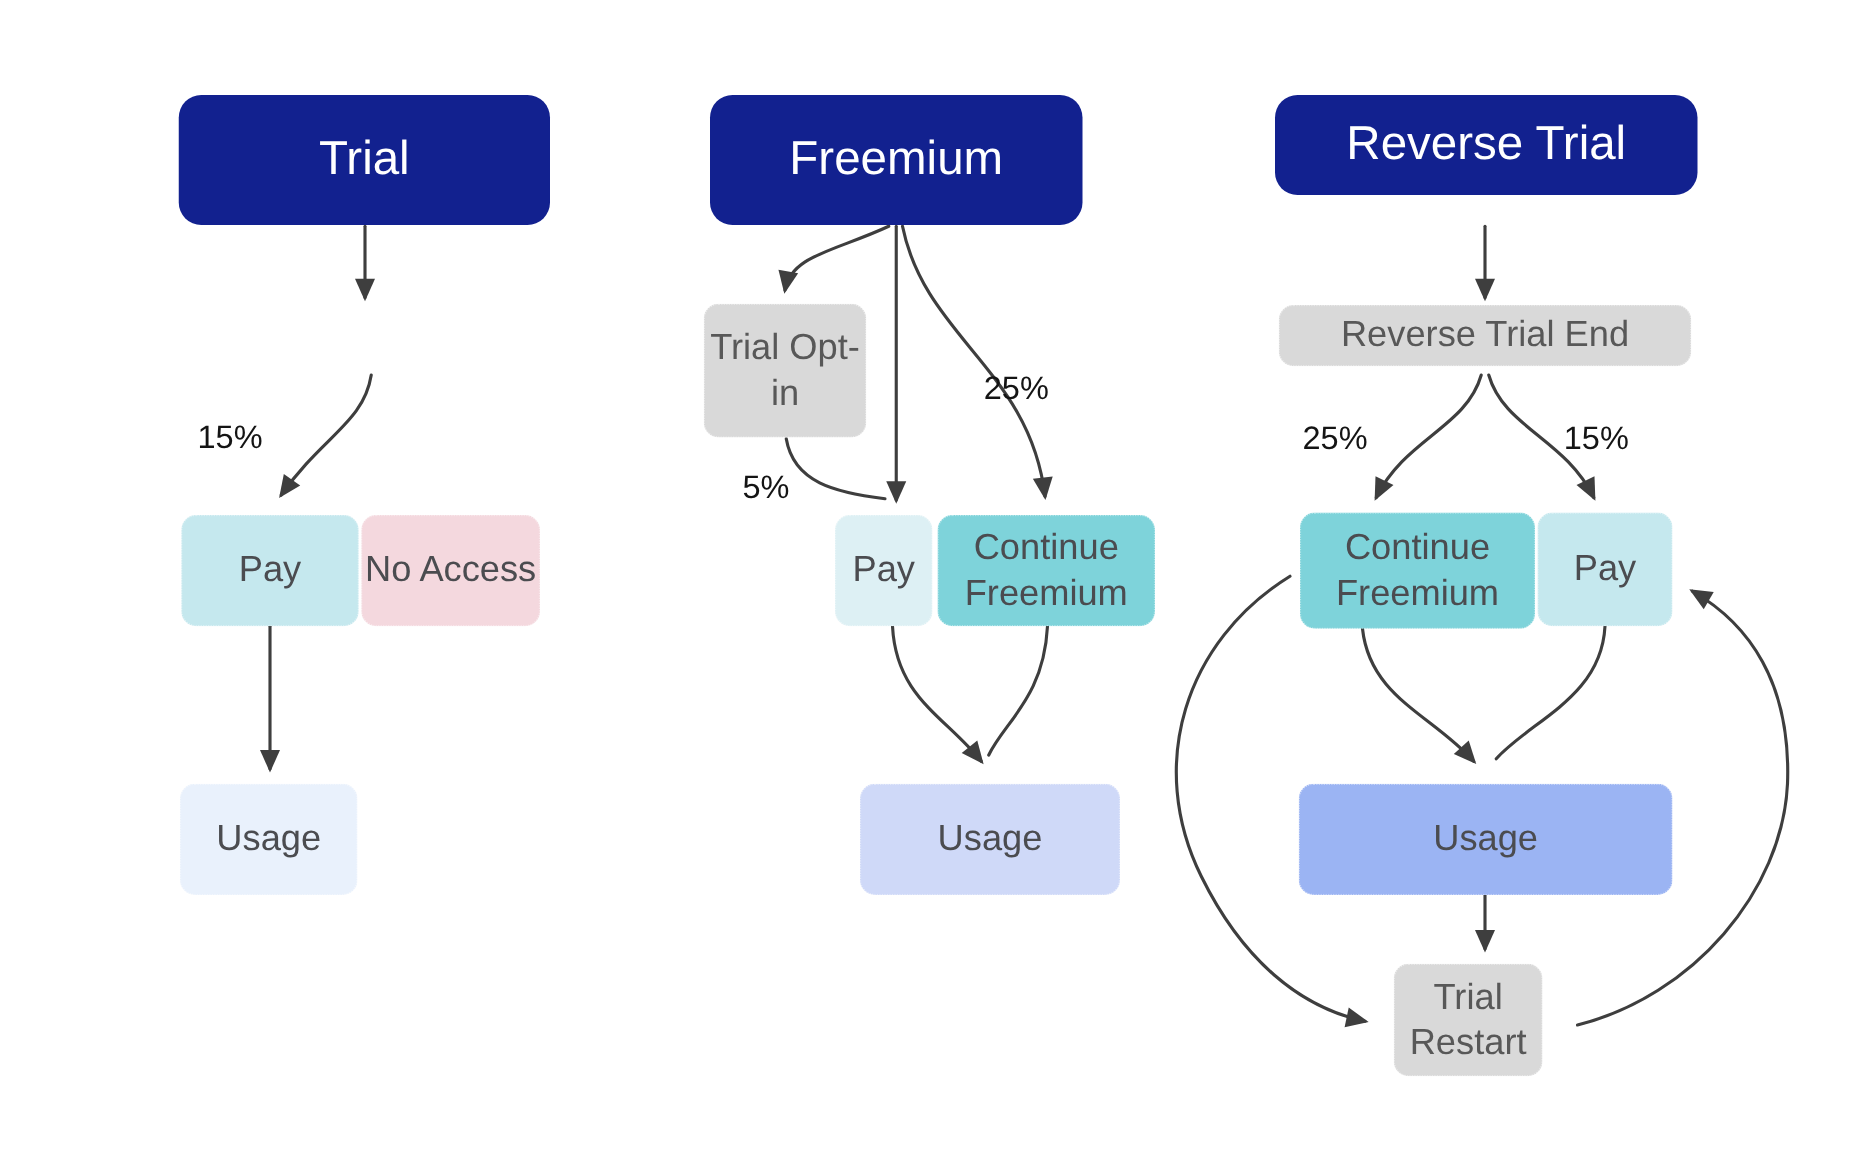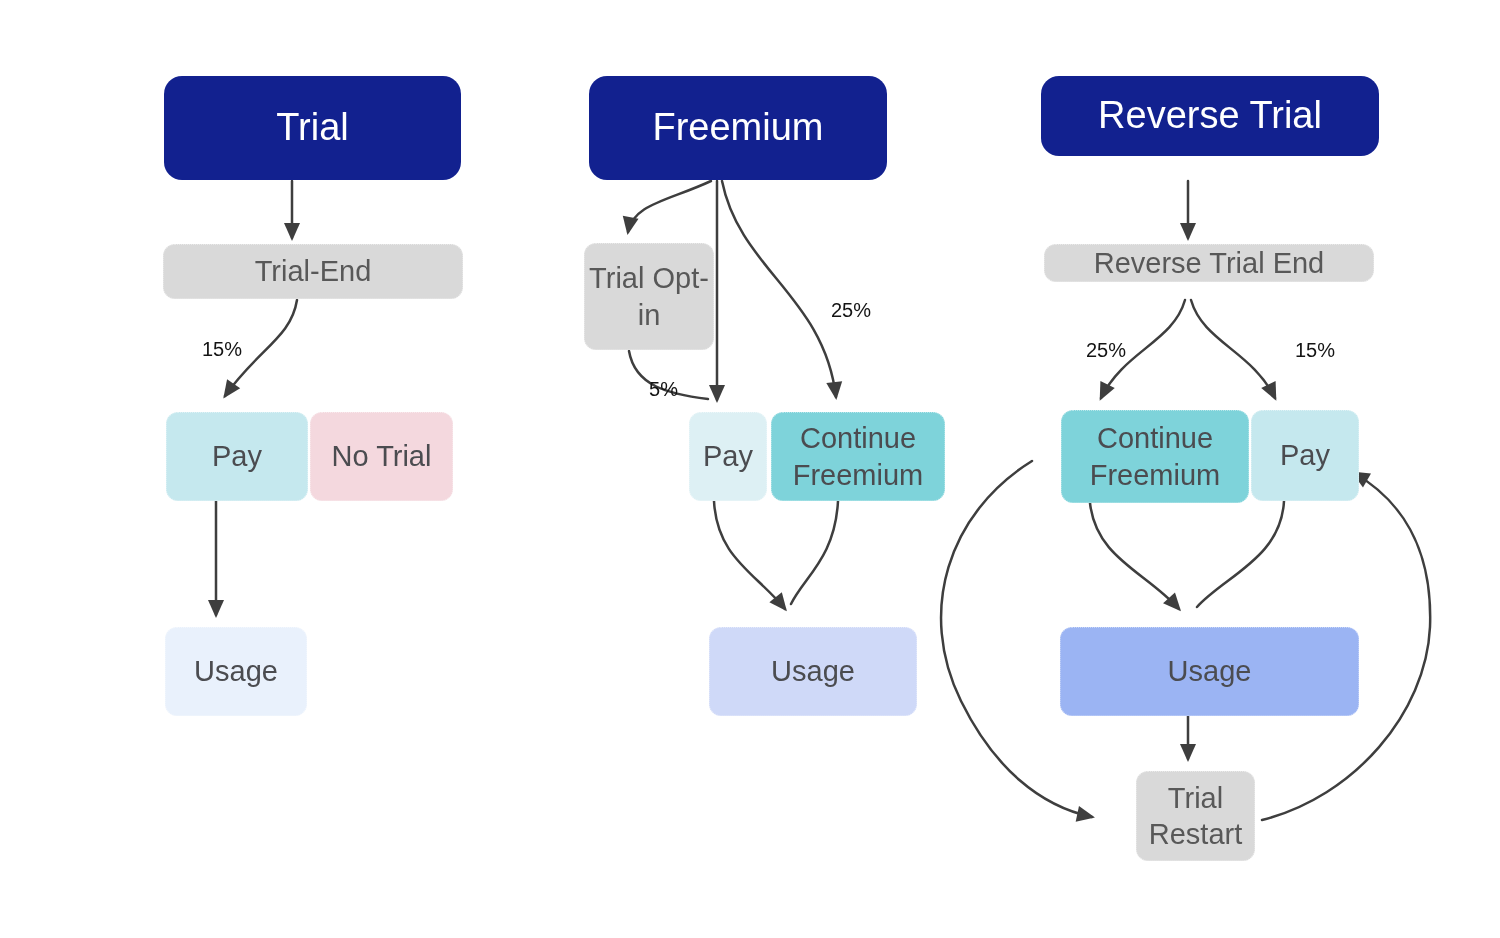--- a/index.html
+++ b/index.html
@@ -29,21 +29,20 @@
     display: flex;
     align-items: center;
     justify-content: center;
     text-align: center;
     border-radius: 12px;
     font-size: 29px;
     line-height: 1.25;
     color: var(--node_text, #4b4c50);
     border: 1.5px dotted rgba(255,255,255,0.45);
     box-sizing: border-box;
-    margin-left: 21px;
   }
   .header {
     border-radius: 18px;
     font-size: 38px;
     color: var(--header_text, #ffffff);
     background: var(--header_bg, #12218f);
     border: none;
   }
   .bg-gray   { background: var(--gray_bg, #d9d9d9); color: var(--gray_text, #585858); }
   .bg-cyan   { background: var(--pay_cyan_bg, #c5e8ee); }
@@ -51,22 +50,22 @@
   .bg-teal   { background: var(--continue_teal_bg, #7ed3da); }
   .bg-pink   { background: var(--no_access_pink_bg, #f4d8de); }
   .bg-usage1 { background: var(--usage_trial_bg, #e9f1fc); }
   .bg-usage2 { background: var(--usage_freemium_bg, #cfd9f8); }
   .bg-usage3 { background: var(--usage_reverse_bg, #9bb4f3); }
   .pct {
     position: absolute;
     width: 84px;
     height: 36px;
     line-height: 36px;
-    font-size: 20px;
-    text-align: right;
+    font-size: 26px;
+    text-align: left;
     color: var(--label_text, #141414);
   }
 </style>
 </head>
 <body>
 
 <div class="canvas">
 
   <svg class="connectors" viewBox="0 0 1500 938">
     <defs>
@@ -90,36 +89,35 @@
     <path class="edge" d="M 1185 300 C 1173 342, 1124 351, 1101 398" marker-end="url(#ah)"></path>
     <path class="edge" d="M 1191 300 C 1203 342, 1252 351, 1275 398" marker-end="url(#ah)"></path>
     <path class="edge" d="M 1090 503 C 1096 558, 1146 572, 1179 609" marker-end="url(#ah)"></path>
     <path class="edge" d="M 1284 501 C 1281 558, 1225 576, 1197 607"></path>
     <path class="edge" d="M 1188 716 L 1188 759" marker-end="url(#ah)"></path>
     <path class="edge" d="M 1032 461 C 948 513, 917 612, 961 701 C 994 768, 1040 806, 1092 817" marker-end="url(#ah)"></path>
     <path class="edge" d="M 1262 820 C 1354 797, 1426 713, 1430 627 C 1433 546, 1399 499, 1354 473" marker-end="url(#ah)"></path>
   </svg>
 
   <div class="node header" style="left:143px; top:76px; width:297px; height:104px">Trial</div>
-  <div class="node bg-gray" style="left:142px; top:244px; width:300px; height:55px">Trial-End</div>
   <div class="pct" style="left:158px; top:331px">15%</div>
   <div class="node bg-cyan" style="left:145px; top:412px; width:142px; height:89px">Pay</div>
-  <div class="node bg-pink" style="left:289px; top:412px; width:143px; height:89px">No Trial</div>
+  <div class="node bg-pink" style="left:289px; top:412px; width:143px; height:89px">No Access</div>
   <div class="node bg-usage1" style="left:144px; top:627px; width:142px; height:89px">Usage</div>
 
   <div class="node bg-gray" style="left:563px; top:243px; width:130px; height:107px">Trial Opt-in</div>
   <div class="node header" style="left:568px; top:76px; width:298px; height:104px">Freemium</div>
   <div class="pct" style="left:594px; top:371px">5%</div>
   <div class="pct" style="left:787px; top:292px">25%</div>
   <div class="node bg-cyan-light" style="left:668px; top:412px; width:78px; height:89px">Pay</div>
   <div class="node bg-teal" style="left:750px; top:412px; width:174px; height:89px">Continue Freemium</div>
   <div class="node bg-usage2" style="left:688px; top:627px; width:208px; height:89px">Usage</div>
 
   <div class="node header" style="left:1020px; top:76px; width:338px; height:80px">Reverse Trial</div>
-  <div class="node bg-gray" style="left:1023px; top:244px; width:330px; height:38px">Reverse Trial End</div>
+  <div class="node bg-gray" style="left:1023px; top:244px; width:330px; height:49px">Reverse Trial End</div>
   <div class="pct" style="left:1042px; top:332px">25%</div>
   <div class="pct" style="left:1251px; top:332px">15%</div>
   <div class="node bg-teal" style="left:1040px; top:410px; width:188px; height:93px">Continue Freemium</div>
   <div class="node bg-cyan" style="left:1230px; top:410px; width:108px; height:91px">Pay</div>
   <div class="node bg-usage3" style="left:1039px; top:627px; width:299px; height:89px">Usage</div>
   <div class="node bg-gray" style="left:1115px; top:771px; width:119px; height:90px">Trial Restart</div>
 
 </div>
 
 </body></html>

